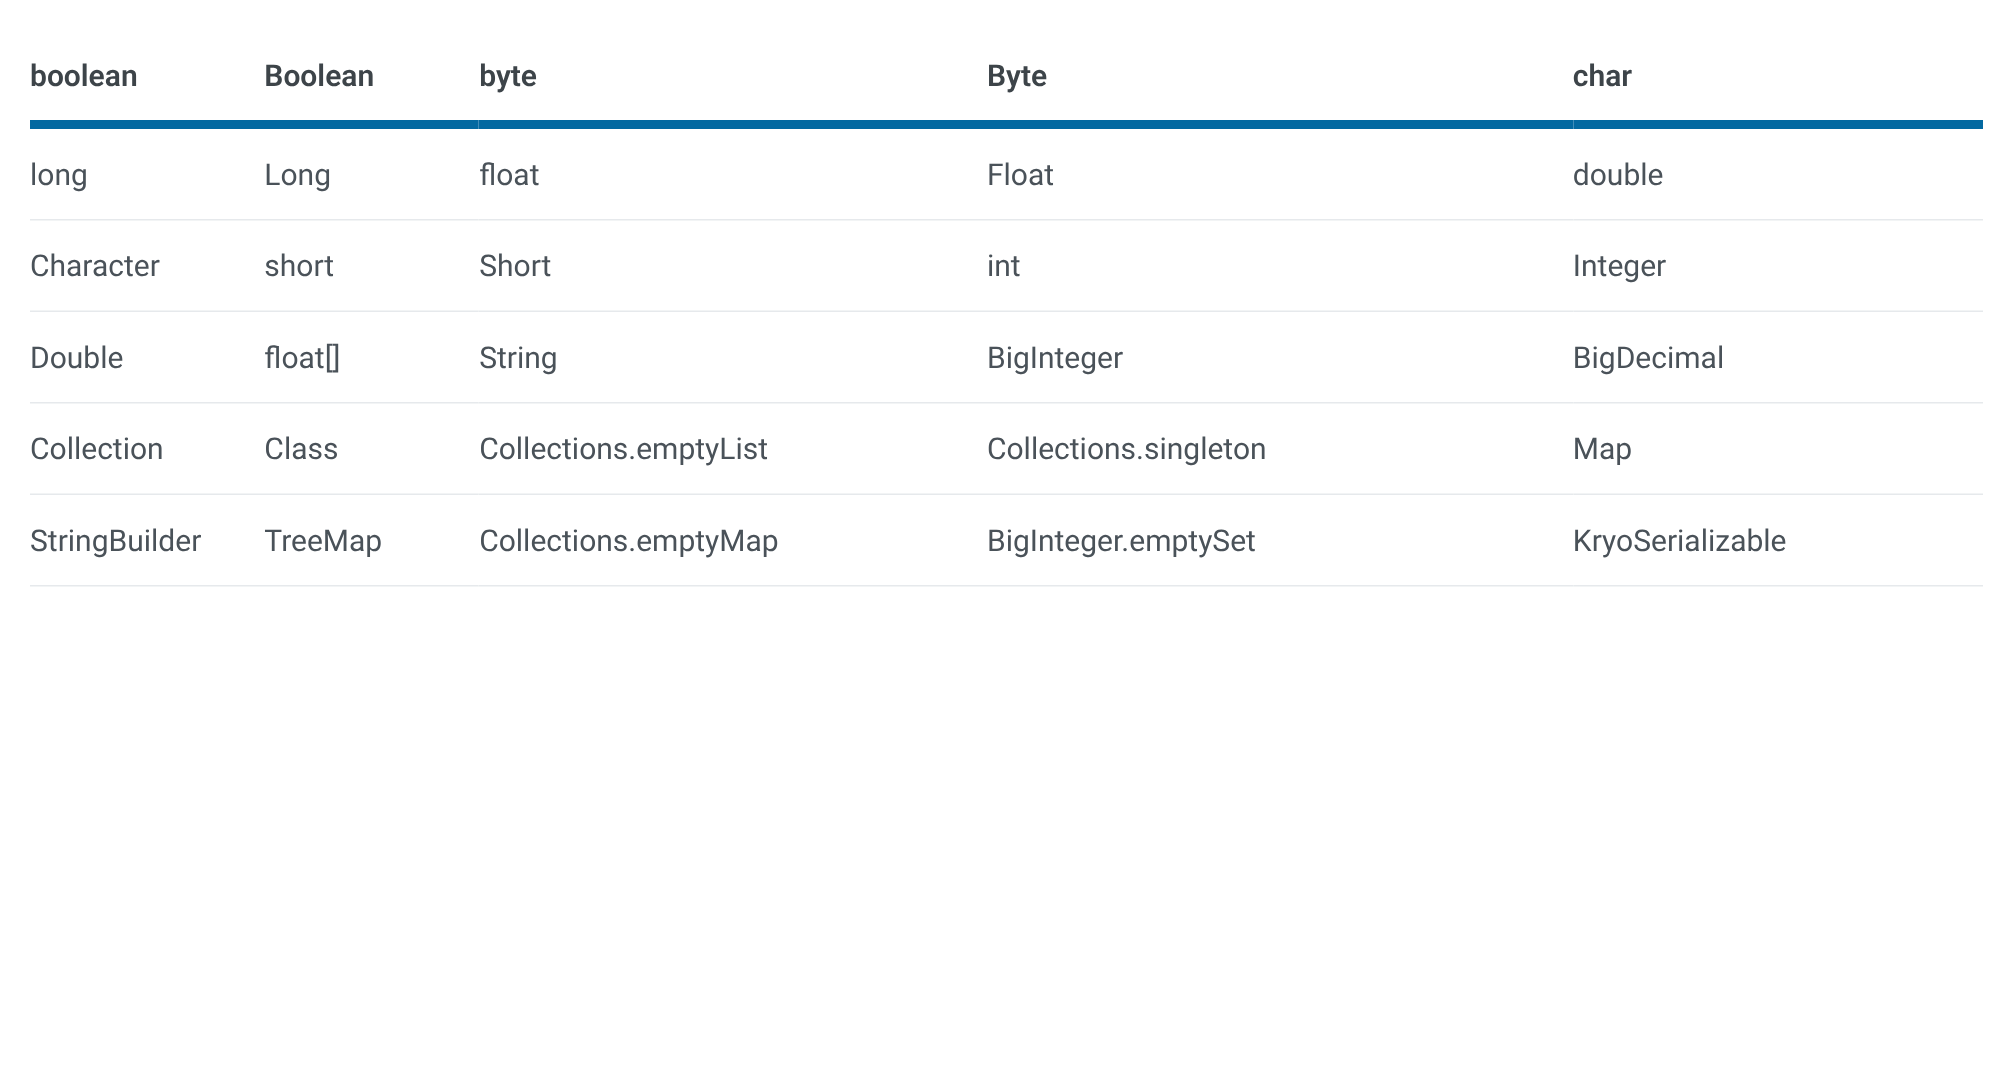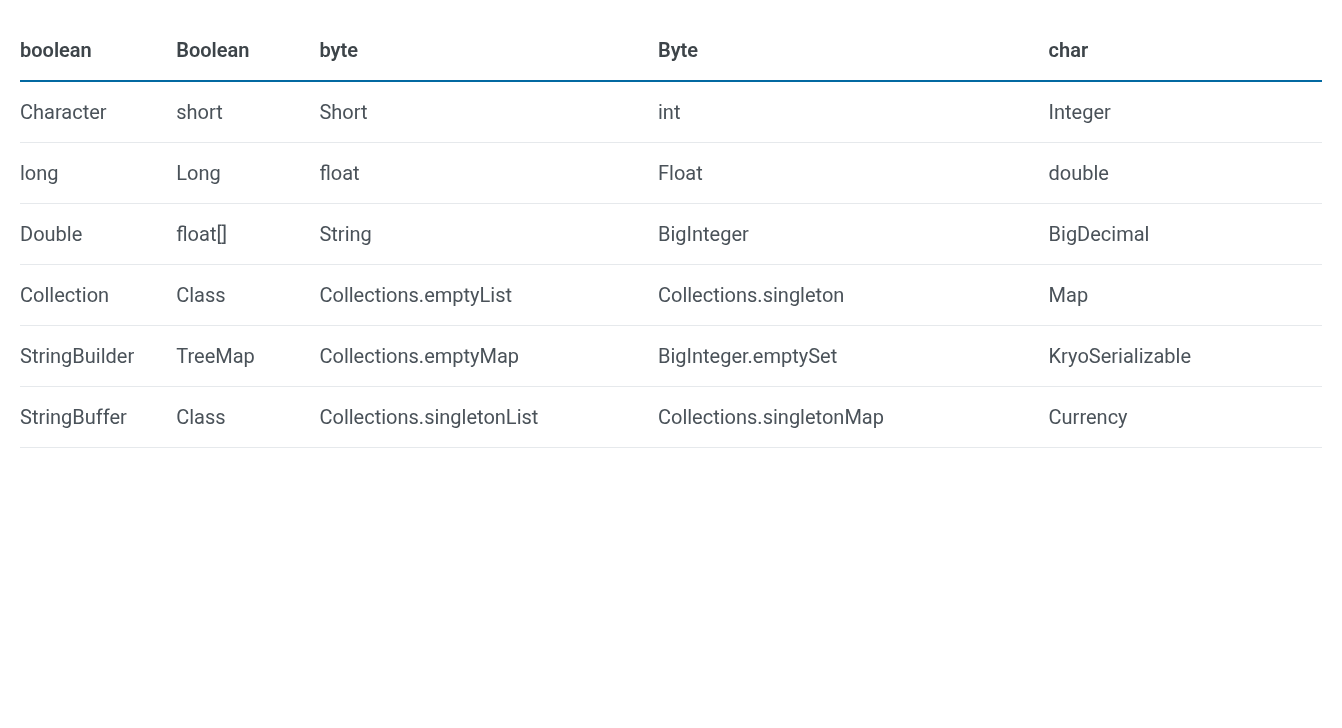--- a/index.html
+++ b/index.html
@@ -24,21 +24,21 @@
       padding: 18px 8px 18px 0;
       font-weight: 400;
       color: #4a5259;
       white-space: nowrap;
     }
     th {
       font-weight: 600;
       color: #3d4449;
     }
     thead tr {
-      border-bottom: 2px solid #0369a1;
+      border-bottom: 6px solid #0369a1;
     }
     tbody tr {
       border-bottom: 1px solid #e6e9ec;
     }
     .col-1 { width: 12%; }
     .col-2 { width: 11%; }
     .col-3 { width: 26%; }
     .col-4 { width: 30%; }
     .col-5 { width: 21%; }
   </style>
@@ -50,32 +50,32 @@
     <tr>
       <th class="col-1">boolean</th>
       <th class="col-2">Boolean</th>
       <th class="col-3">byte</th>
       <th class="col-4">Byte</th>
       <th class="col-5">char</th>
     </tr>
   </thead>
   <tbody>
     <tr>
+      <td>long</td>
+      <td>Long</td>
+      <td>float</td>
+      <td>Float</td>
+      <td>double</td>
+    </tr>
+    <tr>
       <td>Character</td>
       <td>short</td>
       <td>Short</td>
       <td>int</td>
       <td>Integer</td>
-    </tr>
-    <tr>
-      <td>long</td>
-      <td>Long</td>
-      <td>float</td>
-      <td>Float</td>
-      <td>double</td>
     </tr>
     <tr>
       <td>Double</td>
       <td>float[]</td>
       <td>String</td>
       <td>BigInteger</td>
       <td>BigDecimal</td>
     </tr>
     <tr>
       <td>Collection</td>
@@ -84,21 +84,14 @@
       <td>Collections.singleton</td>
       <td>Map</td>
     </tr>
     <tr>
       <td>StringBuilder</td>
       <td>TreeMap</td>
       <td>Collections.emptyMap</td>
       <td>BigInteger.emptySet</td>
       <td>KryoSerializable</td>
     </tr>
-    <tr>
-      <td>StringBuffer</td>
-      <td>Class</td>
-      <td>Collections.singletonList</td>
-      <td>Collections.singletonMap</td>
-      <td>Currency</td>
-    </tr>
   </tbody>
 </table>
 
 </body></html>

